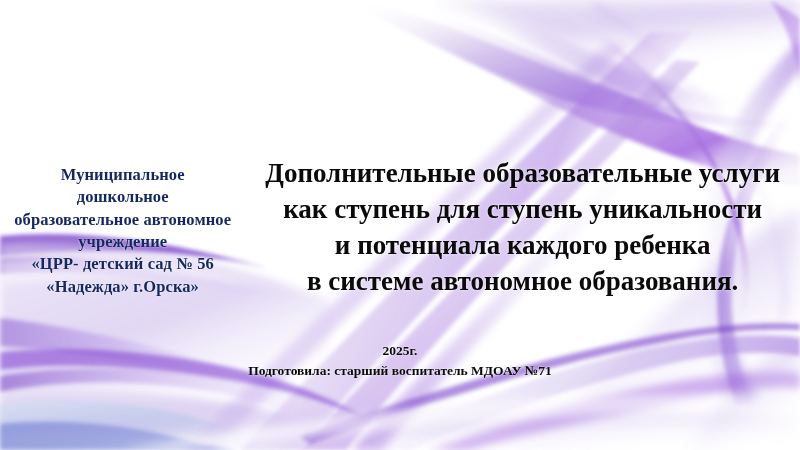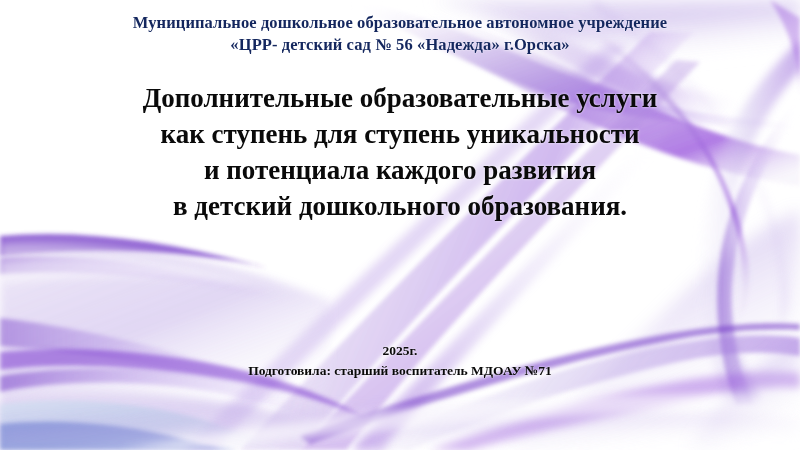--- a/index.html
+++ b/index.html
@@ -22,21 +22,21 @@
     width: 800px;
     height: 450px;
     z-index: 0;
     pointer-events: none;
   }
   .content {
     position: absolute;
     inset: 0;
     z-index: 2;
     display: flex;
-    flex-direction: column;
+    flex-direction: row;
     align-items: center;
   }
   .org-header {
     width: 100%;
     text-align: center;
     margin-top: 12px;
     color: #14275e;
     font-weight: bold;
     font-size: 16.5px;
     line-height: 1.36;
@@ -208,22 +208,22 @@
   <div class="content">
 
     <div class="org-header">
       <span class="line">Муниципальное дошкольное образовательное автономное учреждение</span>
       <span class="line">«ЦРР- детский сад № 56 «Надежда» г.Орска»</span>
     </div>
 
     <h1 class="main-title">
       <span class="line">Дополнительные образовательные услуги</span>
       <span class="line">как ступень для ступень уникальности</span>
-      <span class="line">и потенциала каждого развития</span>
-      <span class="line">в детский дошкольного образования.</span>
+      <span class="line">и потенциала каждого ребенка</span>
+      <span class="line">в системе автономное образования.</span>
     </h1>
 
     <div class="credits">
       <span class="line">2025г.</span>
       <span class="line">Подготовила: старший воспитатель МДОАУ №71</span>
     </div>
 
   </div>
 </div>
 

